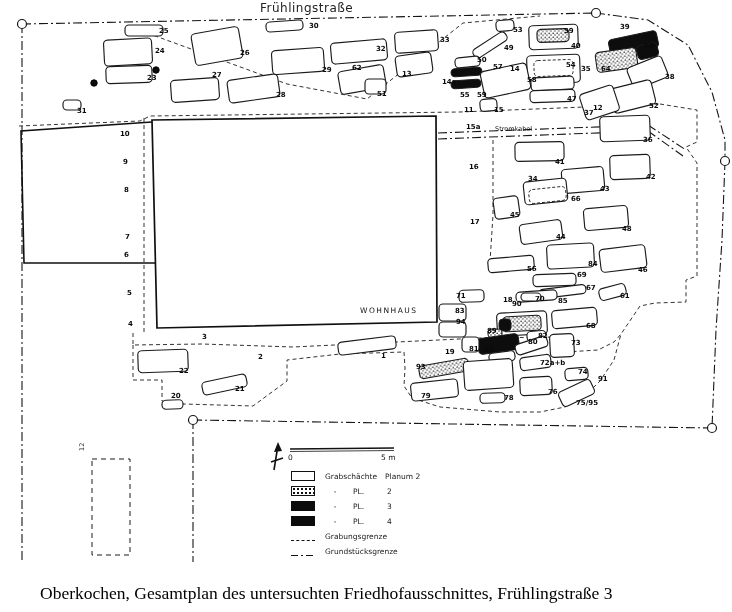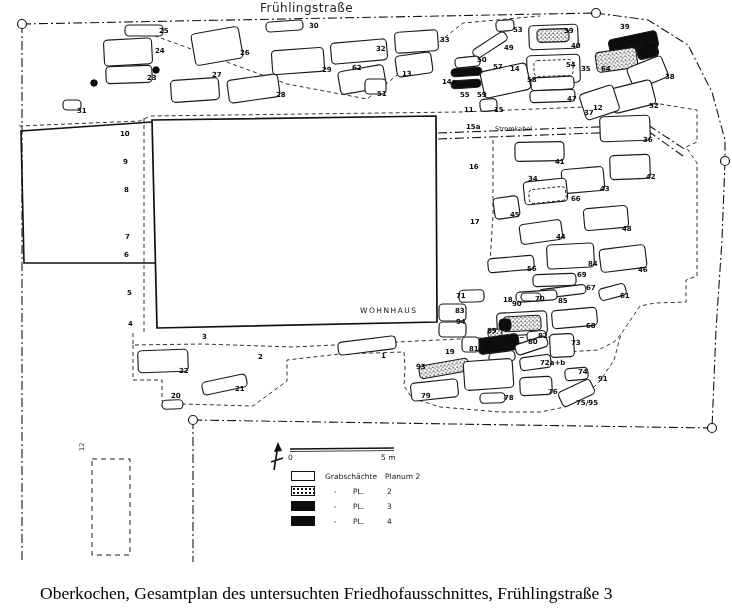--- a/index.html
+++ b/index.html
@@ -273,16 +273,24 @@
         <span class="t1 tw">-</span>
         <span class="t2 tw">PL.</span>
         <span class="t3">3</span>
       </div>
       <div class="lrow">
         <span class="sw sw-solid"></span>
         <span class="t1 tw">-</span>
         <span class="t2 tw">PL.</span>
         <span class="t3">4</span>
       </div>
+      <div class="lrow">
+        <span class="sw sw-dashed"></span>
+        <span class="t3 tw">Grabungsgrenze</span>
+      </div>
+      <div class="lrow">
+        <span class="sw sw-dashdot"></span>
+        <span class="t3 tw">Grundstücksgrenze</span>
+      </div>
     </div>
 
   <div id="caption">Oberkochen, Gesamtplan des untersuchten Friedhofausschnittes, Frühlingstraße 3</div>
 </div>
 
 </body></html>

